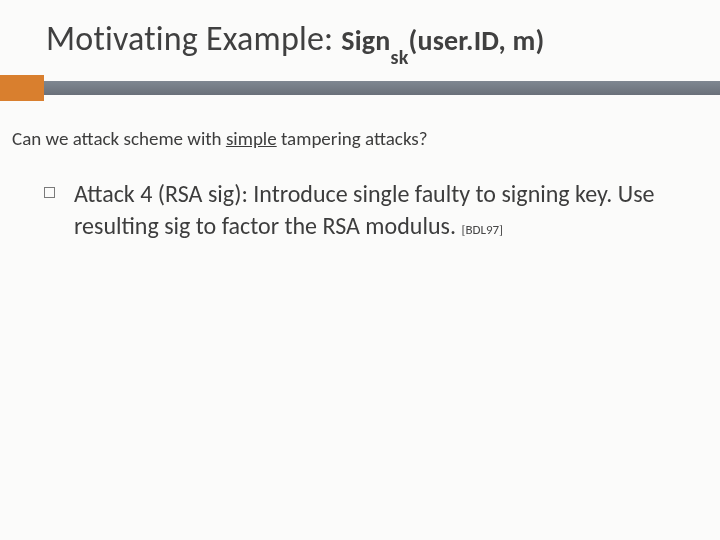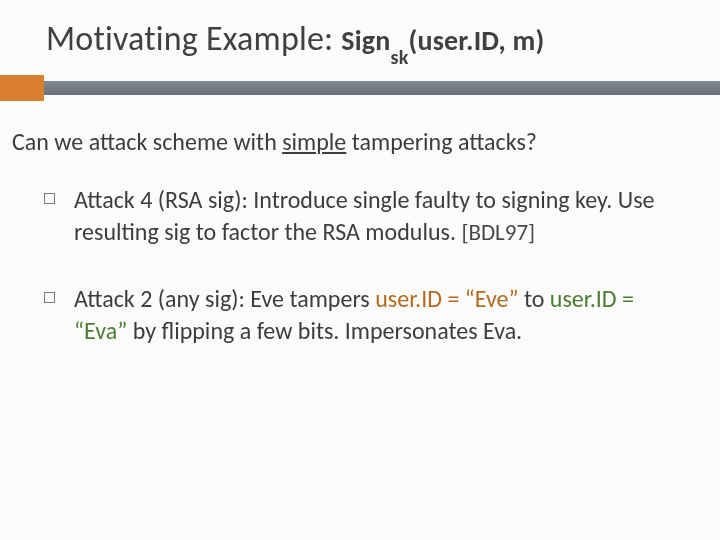--- a/index.html
+++ b/index.html
@@ -48,21 +48,21 @@
     height: 26px;
     background: #d97f2e;
   }
   .band .grey {
     position: absolute;
     left: 44px; right: 0; top: 6px;
     height: 14px;
     background: linear-gradient(#7f8791, #6a7079);
   }
   .question {
-    font-size: 24px;
+    font-size: 19px;
     color: #3d3d3d;
     padding: 26px 30px 10px 12px;
   }
   .question .u {
     text-decoration: underline;
   }
   .bullets {
     padding: 18px 36px 0 44px;
   }
   .bullet {
@@ -78,21 +78,21 @@
     left: 0;
     top: 9px;
     width: 11px;
     height: 11px;
     border: 1.5px solid #7a7a7a;
     box-sizing: border-box;
   }
   .hl-eve { color: #b46a20; }
   .hl-eva { color: #4a7d34; }
   .cite {
-    font-size: 23px;
+    font-size: 13px;
     color: #474747;
   }
 </style>
 </head>
 <body>
 
 <div class="slide">
 
   <div class="title">
     <span>Motivating Example:</span>
@@ -108,20 +108,16 @@
     <span>Can we attack scheme with </span><span class="u">simple</span><span> tampering attacks?</span>
   </div>
 
   <div class="bullets">
 
     <div class="bullet">
       <span class="sq"></span>
       <span>Attack 4 (RSA sig): Introduce single faulty to signing key. Use resulting sig to factor the RSA modulus. </span><span class="cite">[BDL97]</span>
     </div>
 
-    <div class="bullet">
-      <span class="sq"></span>
-      <span>Attack 2 (any sig): Eve tampers </span><span class="hl-eve">user.ID = “Eve”</span><span> to </span><span class="hl-eva">user.ID = “Eva”</span><span> by flipping a few bits. Impersonates Eva.</span>
-    </div>
 
   </div>
 
 </div>
 
 </body></html>

